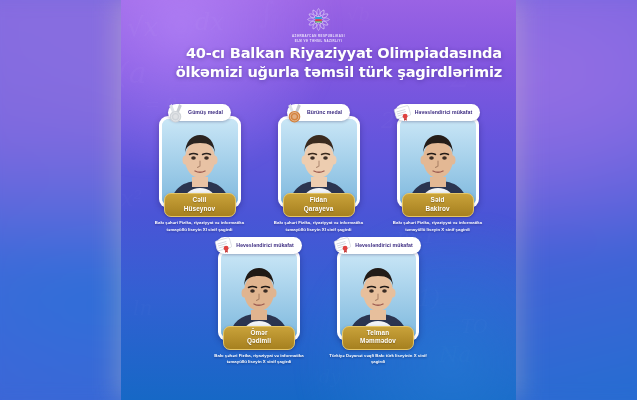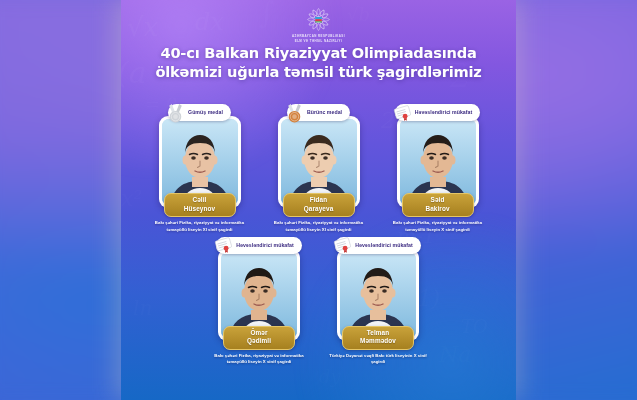--- a/index.html
+++ b/index.html
@@ -66,21 +66,21 @@
   .brand-line{
     font-family:"Liberation Sans",sans-serif;
     font-size:2.9px;letter-spacing:.45px;font-weight:700;
     color:rgba(255,255,255,.82);text-align:center;line-height:1.5;
     text-transform:uppercase;
   }
 
   
   .headline{
     position:absolute;left:14px;right:14px;top:44px;z-index:6;
-    text-align:center;color:#ffffff;
+    text-align:right;color:#ffffff;
     font-family:"DejaVu Sans","Liberation Sans",sans-serif;
     font-weight:700;font-size:14.6px;line-height:1.30;
     letter-spacing:-.2px;
     text-shadow:0 1px 4px rgba(30,20,80,.35);
   }
   .headline .l2{display:block;}
 
   
   .rows{position:absolute;left:0;right:0;top:104px;z-index:6;}
   .row{display:flex;justify-content:center;align-items:flex-start;}

